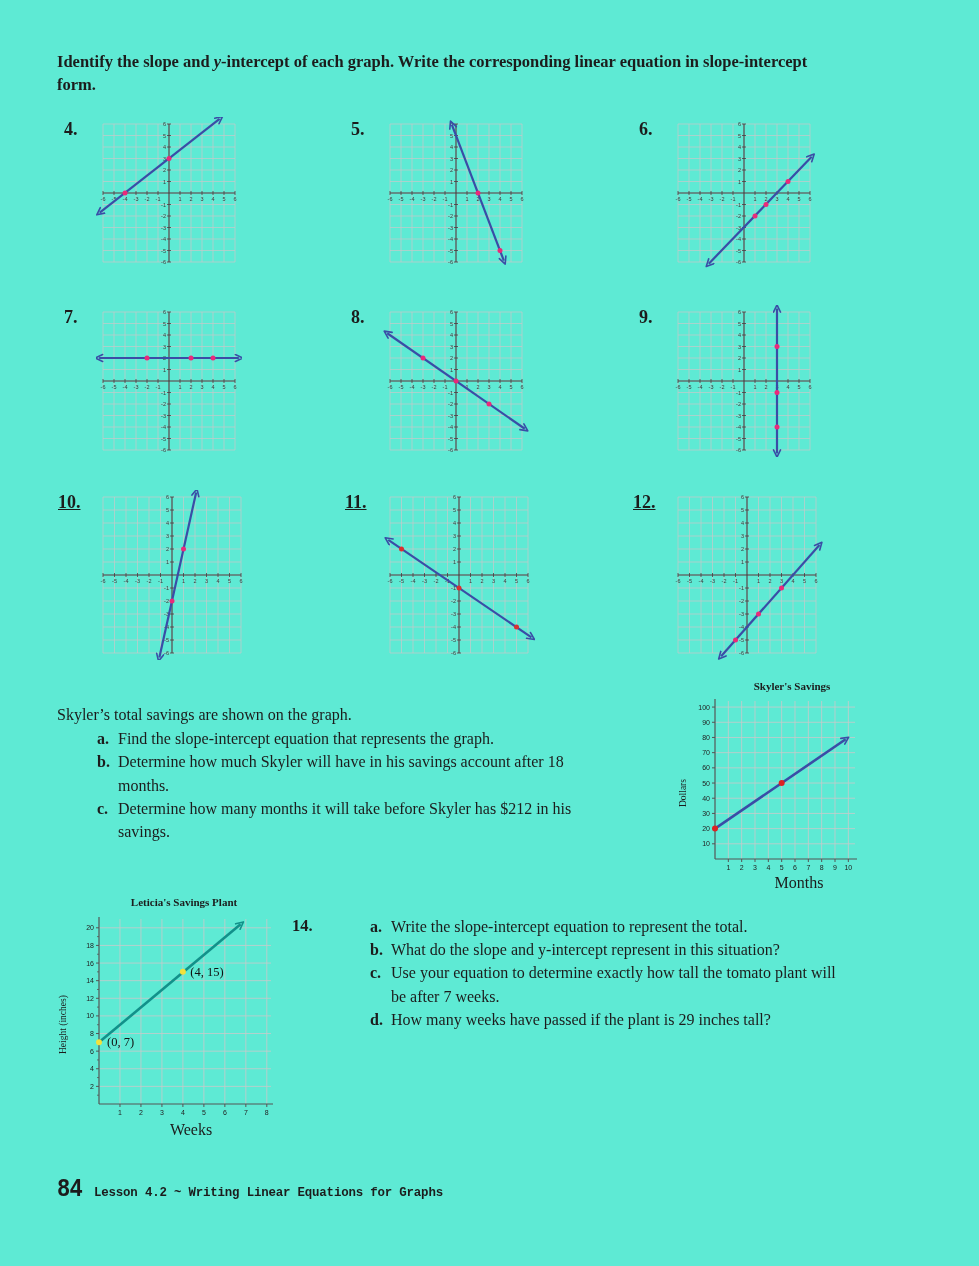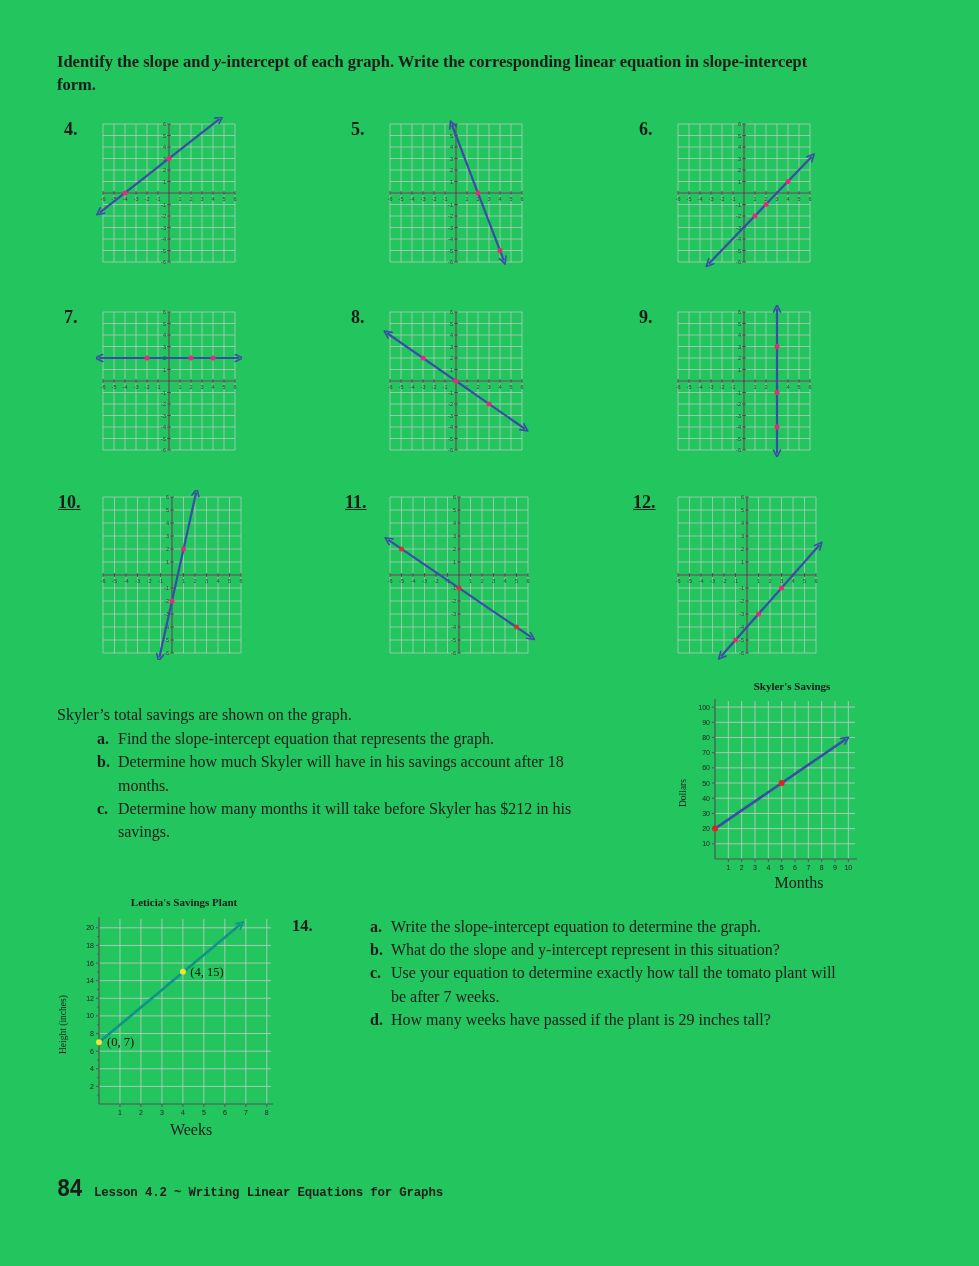--- a/index.html
+++ b/index.html
@@ -1,16 +1,16 @@
 <!DOCTYPE html>
 <html><head>
 <meta charset="utf-8">
 <style>
   html,body{margin:0;padding:0;background:#ffffff;}
-  .page{position:relative;width:979px;height:1266px;background:#22c55e;overflow:hidden;
+  .page{position:relative;width:979px;height:1266px;background:#5eead4;overflow:hidden;
         font-family:"Liberation Serif",serif;color:#1c1c1c;}
   .instruction{position:absolute;left:57px;top:50px;width:760px;font-size:16.5px;
                font-weight:700;line-height:1.42;margin:0;}
   .instruction .it{font-style:italic;}
   .prob{position:absolute;display:flex;align-items:flex-start;}
   .pnum{font-weight:700;font-size:18px;line-height:1;margin-top:3px;min-width:24px;margin-right:8px;}
   #pp10 .pnum,#pp11 .pnum,#pp12 .pnum{min-width:30px;text-decoration:underline;}
   #pp4{left:64px;top:117px}#pp5{left:351px;top:117px}#pp6{left:639px;top:117px}
   #pp7{left:64px;top:305px}#pp8{left:351px;top:305px}#pp9{left:639px;top:305px}
   #pp10{left:58px;top:490px}#pp11{left:345px;top:490px}#pp12{left:633px;top:490px}
@@ -1079,21 +1079,21 @@
     <div class="xlabel">Weeks</div>
   </div>
 
   <div class="word-prob" id="p14">
     <div class="wp-row">
       <span class="wp-num">14.</span>
       <div class="wp-body">
         <div class="subs">
             <div class="sub-item">
               <span class="sub-label">a.</span>
-              <span class="sub-text">Write the slope-intercept equation to determine the graph.</span>
+              <span class="sub-text">Write the slope-intercept equation to represent the total.</span>
             </div>
             <div class="sub-item">
               <span class="sub-label">b.</span>
               <span class="sub-text">What do the slope and y-intercept represent in this situation?</span>
             </div>
             <div class="sub-item">
               <span class="sub-label">c.</span>
               <span class="sub-text">Use your equation to determine exactly how tall the tomato plant will be after 7 weeks.</span>
             </div>
             <div class="sub-item">

